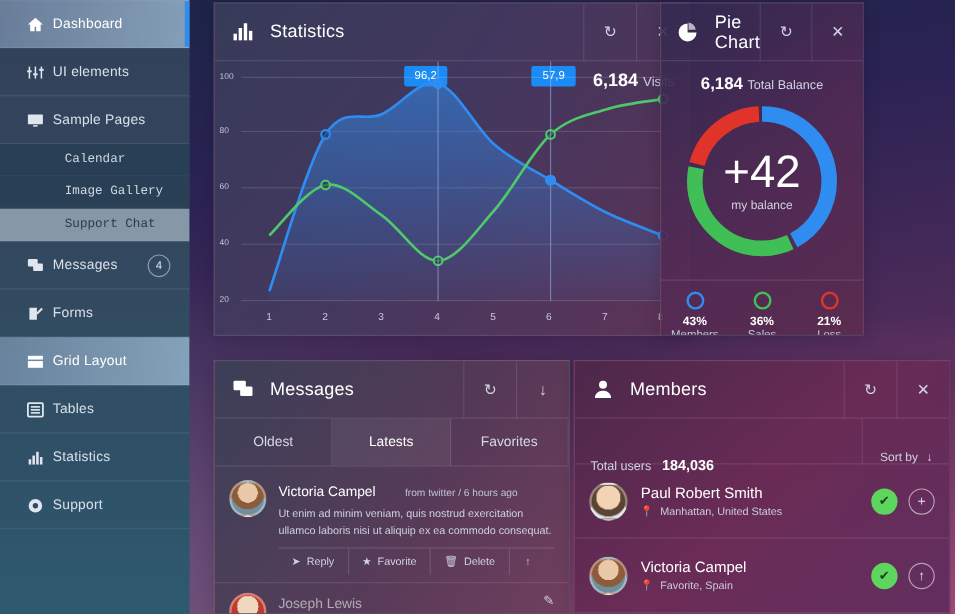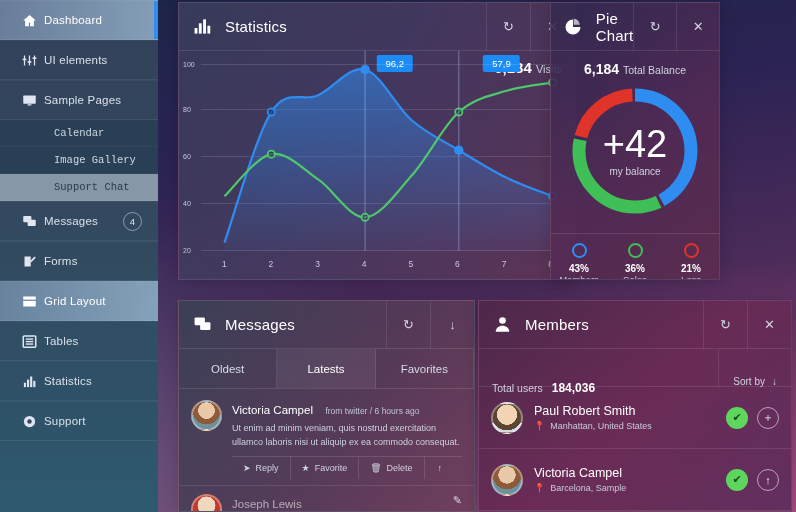--- a/index.html
+++ b/index.html
@@ -59,21 +59,21 @@
   .hbtn{ width:44px; height:48px; display:flex; align-items:center; justify-content:center;
          border-left:1px solid rgba(255,255,255,.10); color:#cfd3e0; font-size:13px; cursor:pointer; }
 
   
   #stats{ left:178px; top:2px; width:397px; height:278px;
      background:linear-gradient(120deg,rgba(58,62,92,.88) 0%,rgba(70,58,96,.88) 45%,rgba(96,52,86,.88) 100%); }
   .chart-wrap{ position:relative; height:230px; }
   .visits{ position:absolute; right:12px; top:8px; font-size:15px; color:#fff; font-weight:bold; }
   .visits span{ font-size:11px; font-weight:normal; color:#cfd3e0; }
   .tip{ position:absolute; background:#1b8cf5; color:#fff; font-size:9.5px;
-        padding:3px 9px; border-radius:2px; transform:translateX(-50%);margin-left:40px; }
+        padding:3px 9px; border-radius:2px; transform:translateX(-50%); }
   .gline{ position:absolute; left:22px; right:0; height:1px; background:rgba(255,255,255,.13); }
   .ylab{ position:absolute; left:4px; font-size:7px; color:#c3c8d8; transform:translateY(-50%); }
   .xaxis{ position:absolute; left:22px; right:0; bottom:0; height:30px; display:flex; }
   .xaxis div{ flex:1; text-align:center; font-size:8.5px; color:#c6c9d8; padding-top:8px; }
 
   
   #pie{ left:550px; top:2px; width:170px; height:278px;
         background:linear-gradient(140deg,rgba(50,42,80,.9) 0%,rgba(82,42,84,.9) 55%,rgba(92,44,78,.9) 100%); }
   .bal{ text-align:center; padding:10px 0 2px; font-size:14px; font-weight:bold; color:#fff; }
   .bal span{ font-size:10.5px; font-weight:normal; color:#cfd3e0; }
@@ -94,21 +94,21 @@
   .tabs{ display:flex; height:40px; border-bottom:1px solid rgba(255,255,255,.10); }
   .tab{ flex:1; display:flex; align-items:center; justify-content:center;
         font-size:11.5px; color:#d6dae6; cursor:pointer;
         border-right:1px solid rgba(255,255,255,.10); }
   .tab.active{ background:rgba(255,255,255,.06); color:#fff; }
   .msg{ display:flex; padding:11px 12px 6px; border-bottom:1px solid rgba(255,255,255,.10); }
   .av{ width:31px; height:31px; border-radius:50%; flex:none; margin-right:10px;
        border:2px solid rgba(255,255,255,.35); overflow:hidden; }
   .msg-b{ flex:1; min-width:0; }
   .m-nm{ font-size:11.5px; color:#fff; }
-  .m-meta{ font-size:8.5px; color:#bfc4d4; margin-left:8px; }
+  .m-meta{ font-size:8.5px; color:#bfc4d4; margin-left:20px; }
   .m-txt{ font-size:9px; color:#ccd1de; line-height:1.5; margin-top:4px; }
   .acts{ display:flex; border-top:1px solid rgba(255,255,255,.13); margin-top:7px; }
   .act{ display:flex; align-items:center; gap:5px; padding:6px 11px; font-size:9px;
         color:#cfd3e0; border-right:1px solid rgba(255,255,255,.13); cursor:pointer; }
   .act:last-child{ border-right:none; padding:6px 13px; }
 
   
   #mem{ left:478px; top:300px; width:314px; height:212px;
         background:linear-gradient(135deg,rgba(76,40,74,.92) 0%,rgba(104,42,84,.92) 50%,rgba(92,44,92,.92) 100%); }
   .tot{ display:flex; align-items:center; height:38px; border-bottom:1px solid rgba(255,255,255,.10); }
@@ -462,21 +462,21 @@
       <div class="ok">✔</div>
       <div class="rnd">＋</div>
     </div>
 
     <div class="mrow">
       <div class="av" style="background:radial-gradient(circle at 50% 32%,#e9c9a8 0 36%,#8d5a3a 37% 60%,#6d8f9e 61% 100%)"></div>
       <div class="mi">
         <div class="n">Victoria Campel</div>
         <div class="loc">
           <span>📍</span>
-          <span>Barcelona, Sample</span>
+          <span>Favorite, Spain</span>
         </div>
       </div>
       <div class="ok">✔</div>
       <div class="rnd">↑</div>
     </div>
   </section>
 
 </div>
 
 </body></html>

